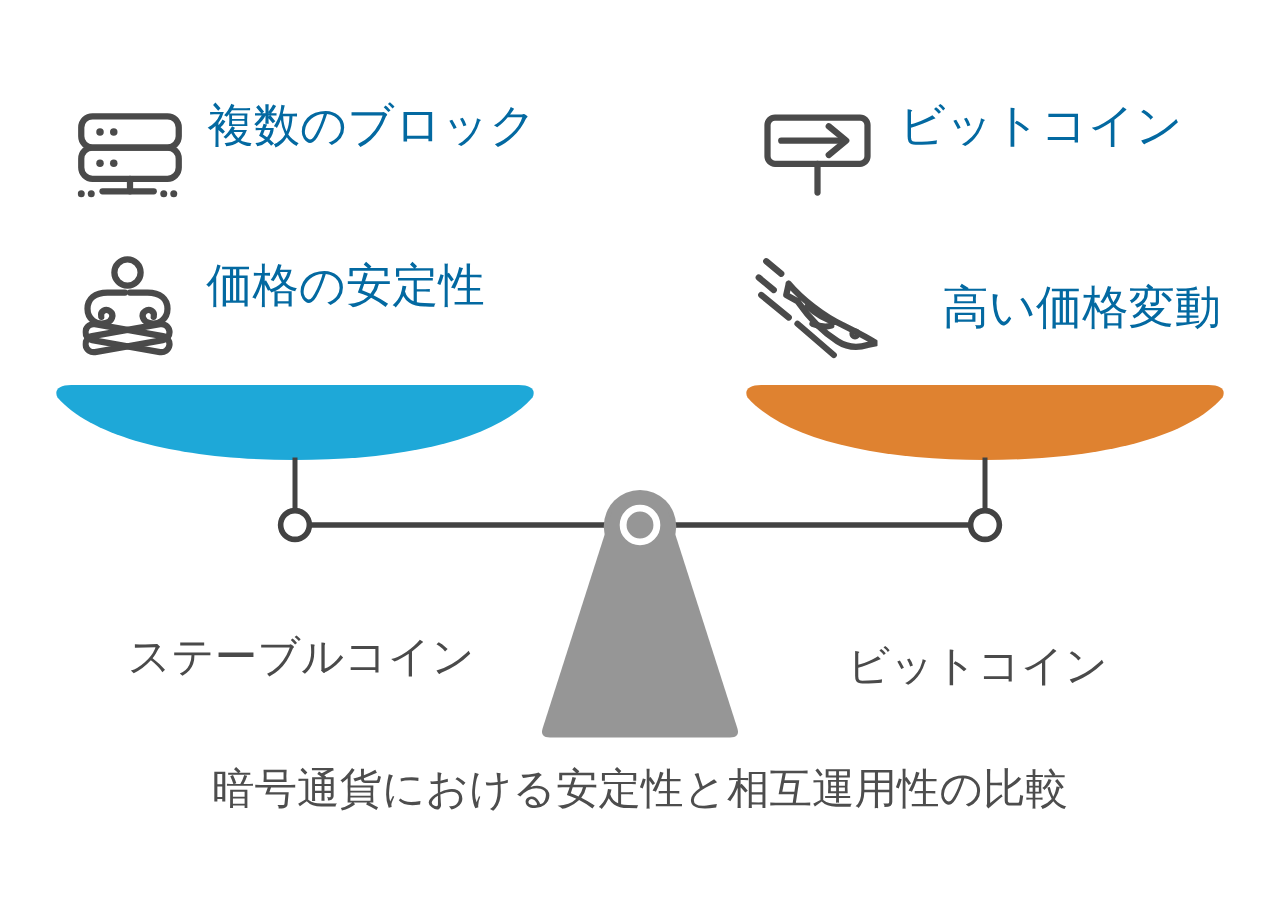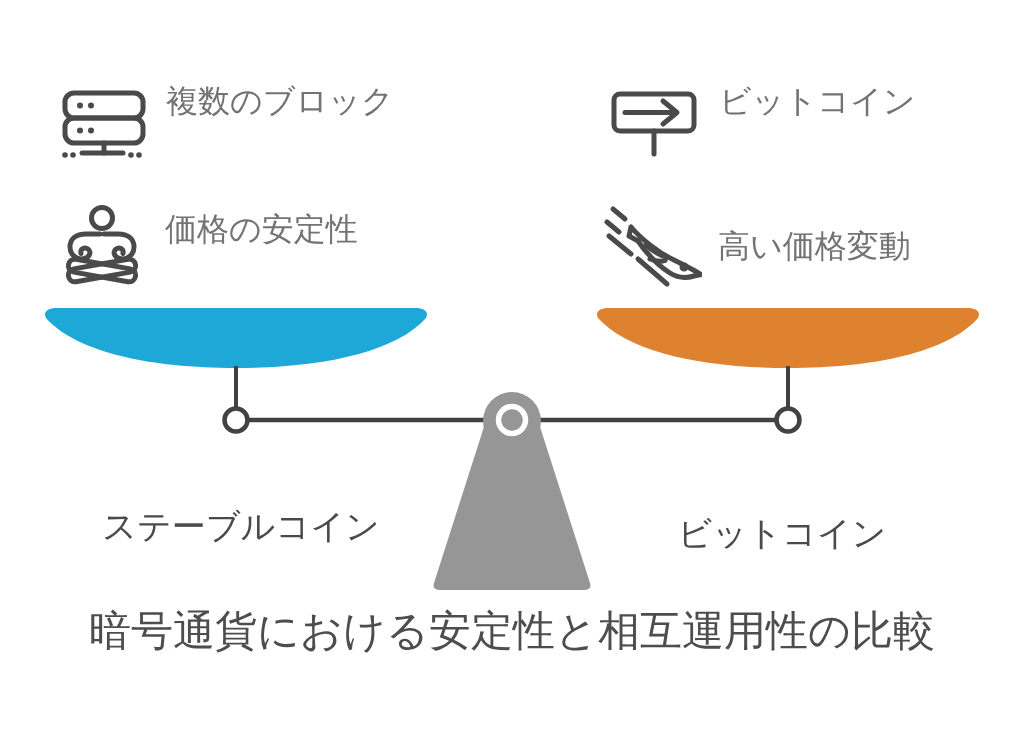--- a/index.html
+++ b/index.html
@@ -10,33 +10,33 @@
     font-family:"Liberation Sans","DejaVu Sans",sans-serif;
     overflow:hidden;
   }
   .scale-svg, .icon-svg { position:absolute; display:block; }
   .icon-svg path, .icon-svg rect, .icon-svg line, .icon-svg circle, .icon-svg polyline {
     fill:none; stroke:#4a4a4a; stroke-width:5; stroke-linecap:round; stroke-linejoin:round;
   }
   .icon-svg .dot { fill:#4a4a4a; stroke:none; }
   .ftext {
     position:absolute;
-    font-size:32px; line-height:42px;
-    color:#737373; white-space:nowrap;
+    font-size:37px; line-height:42px;
+    color:#0369a1; white-space:nowrap;
   }
   .side-label {
     position:absolute;
     font-size:34px; line-height:38px;
     color:#4a4a4a; white-space:nowrap;
     transform:translateX(-50%);
   }
   .caption {
     position:absolute;
     left:512px; top:611px;
-    font-size:42px; line-height:40px;
+    font-size:34px; line-height:40px;
     color:#4d4d4d; white-space:nowrap;
     transform:translateX(-50%);
   }
 </style>
 </head>
 <body>
 
 <div class="stage">
 
   <svg class="scale-svg" style="left:0;top:0" width="1024" height="738" viewBox="0 0 1024 738">
@@ -101,21 +101,21 @@
   <svg class="icon-svg" style="left:604px;top:205px" width="98" height="86" viewBox="0 0 98 86">
     <line x1="9" y1="4" x2="21" y2="14"></line>
     <line x1="3" y1="17" x2="15" y2="27"></line>
     <line x1="5" y1="31" x2="27" y2="49"></line>
     <line x1="34" y1="54" x2="63" y2="79"></line>
     <path d="M 27 22 C 37 34 55 48 70 55 C 77 58.5 85 62.5 92 66.5 L 97 69.5 L 90 71 C 82 73.5 73 72.5 66 68 C 54 60.5 42 47.5 34 36 L 25 31 L 27 22"></path>
     <path d="M 42 40 Q 53 50 64 52.5"></path>
     <path d="M 46 54 Q 55 57.5 61 55.5"></path>
     <circle cx="80" cy="62" r="2" fill="#ffffff" stroke="#4a4a4a" stroke-width="2.5"></circle>
   </svg>
-  <div class="ftext" style="left:718px;top:225px">
+  <div class="ftext" style="left:754px;top:225px">
     <div>高い価格変動</div>
   </div>
 
   <div class="side-label" style="left:241px;top:507px">ステーブルコイン</div>
   <div class="side-label" style="left:782px;top:514px">ビットコイン</div>
 
   <div class="caption">暗号通貨における安定性と相互運用性の比較</div>
 
 </div>
 

